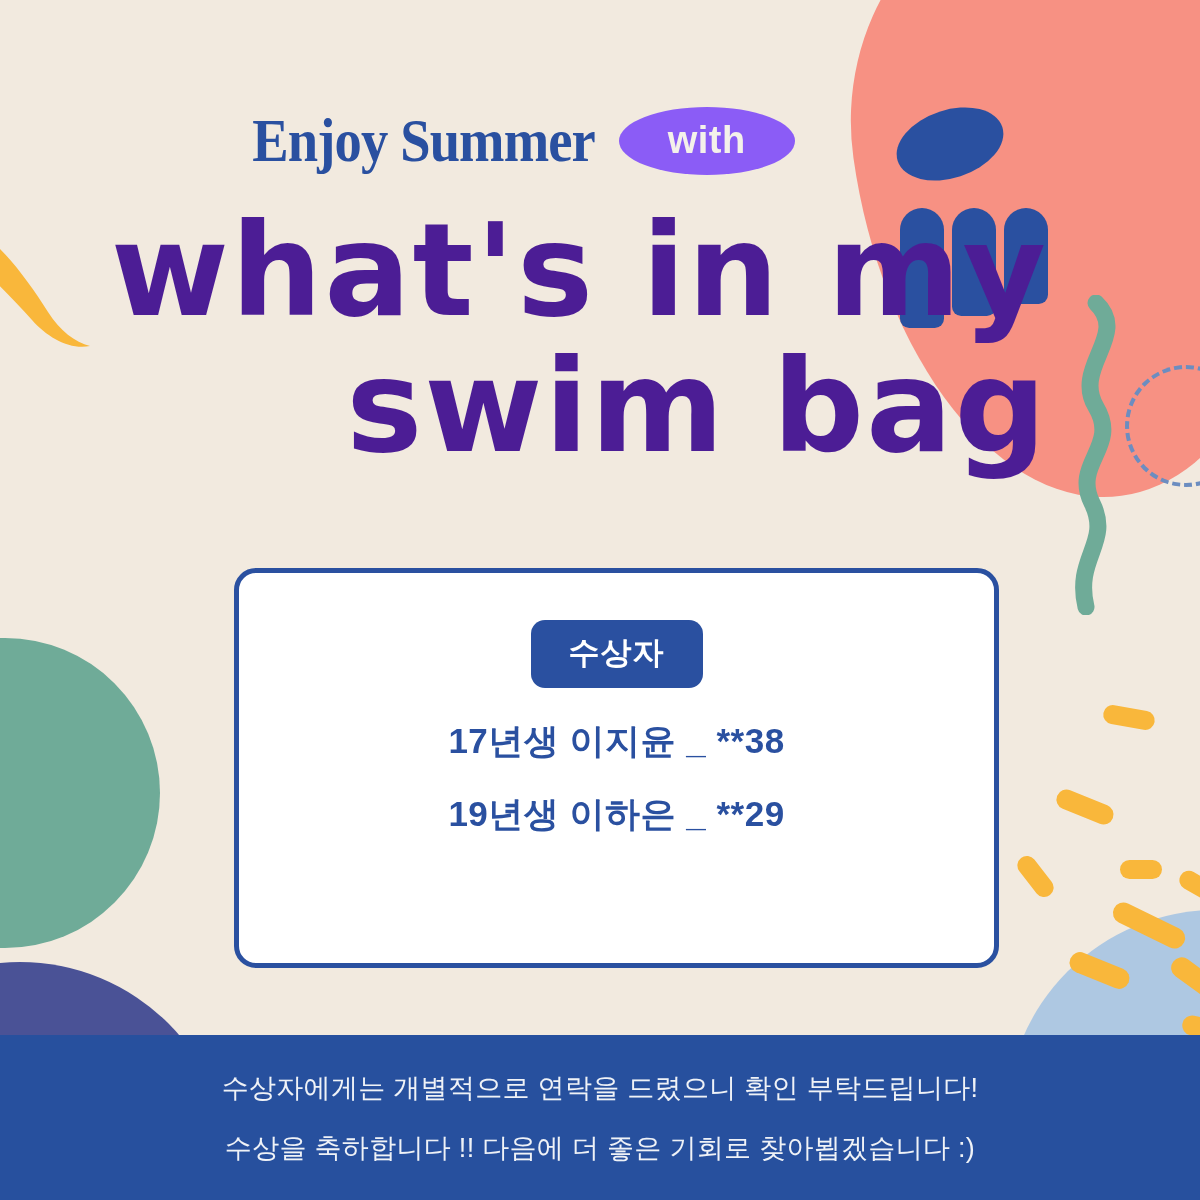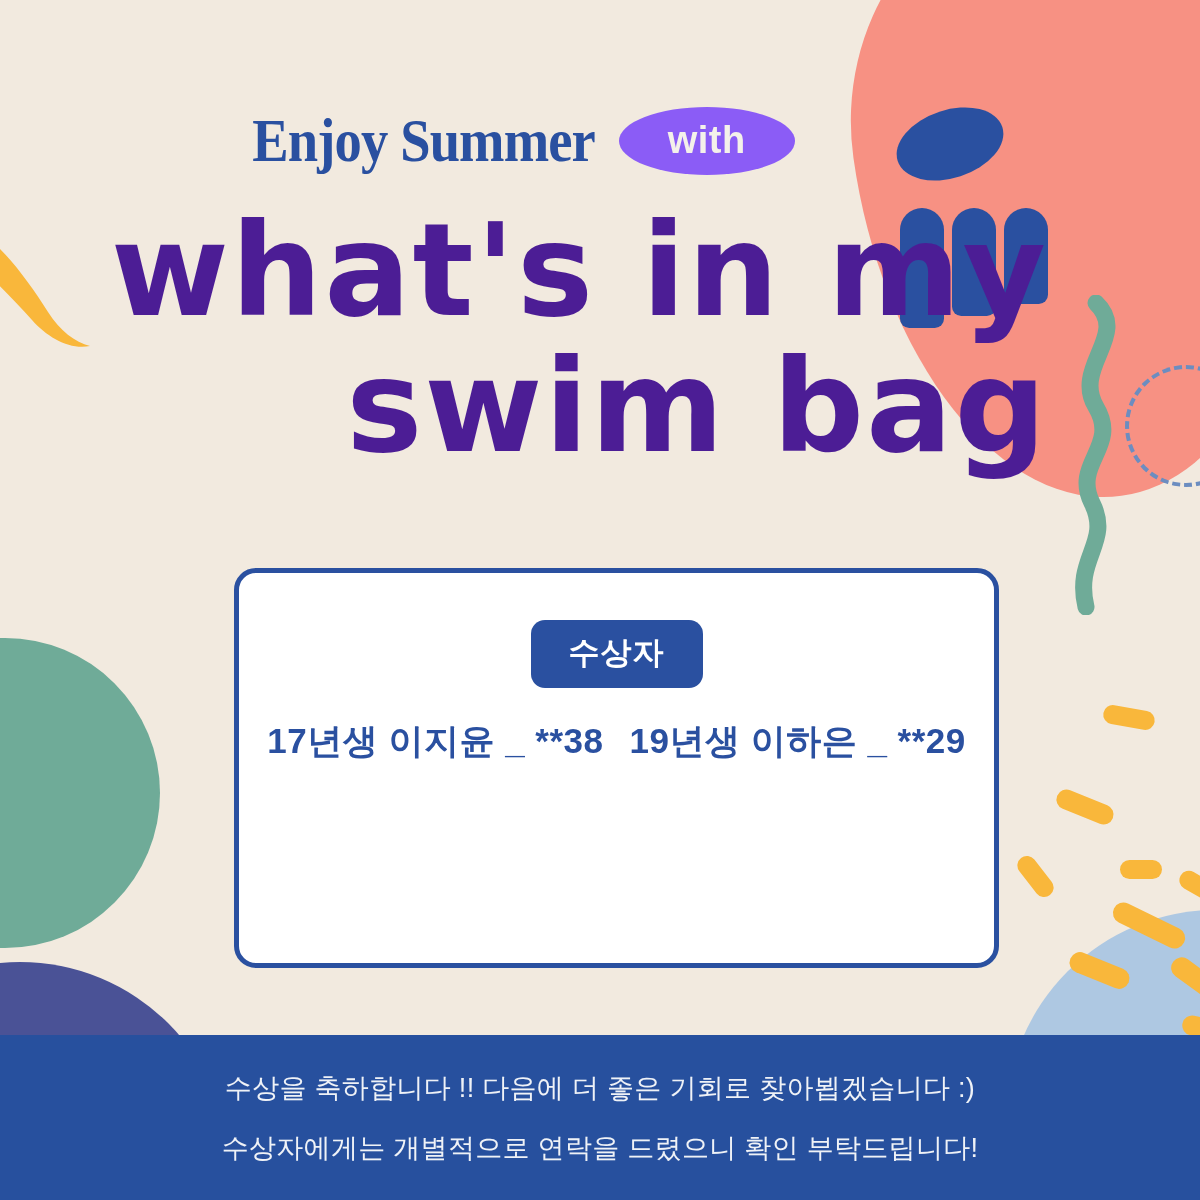--- a/index.html
+++ b/index.html
@@ -138,21 +138,21 @@
     background:#2A50A0;
     color:#FFFFFF;
     border-radius:14px;
     padding:12px 38px 14px;
     font-size:31px;
     font-weight:bold;
     letter-spacing:1px;
   }
   .winner-list {
     margin-top:30px;
-    display:flex; flex-direction:row;
+    display:flex; flex-direction:column;
     align-items:center; gap:26px;
     list-style:none;
   }
   .winner-item {
     font-size:35px;
     font-weight:bold;
     color:#2A50A0;
     letter-spacing:0.5px;
     white-space:nowrap;
   }
@@ -231,18 +231,18 @@
 
     <div class="card">
       <div class="badge">수상자</div>
       <ul class="winner-list">
         <li class="winner-item">17년생 이지윤 _ **38</li>
         <li class="winner-item">19년생 이하은 _ **29</li>
       </ul>
     </div>
 
     <div class="footer">
+      <div class="footer-line">수상자에게는 개별적으로 연락을 드렸으니 확인 부탁드립니다!</div>
       <div class="footer-line">수상을 축하합니다 !! 다음에 더 좋은 기회로 찾아뵙겠습니다 :)</div>
-      <div class="footer-line">수상자에게는 개별적으로 연락을 드렸으니 확인 부탁드립니다!</div>
     </div>
 
   </div>
 </div>
 
 </body></html>

